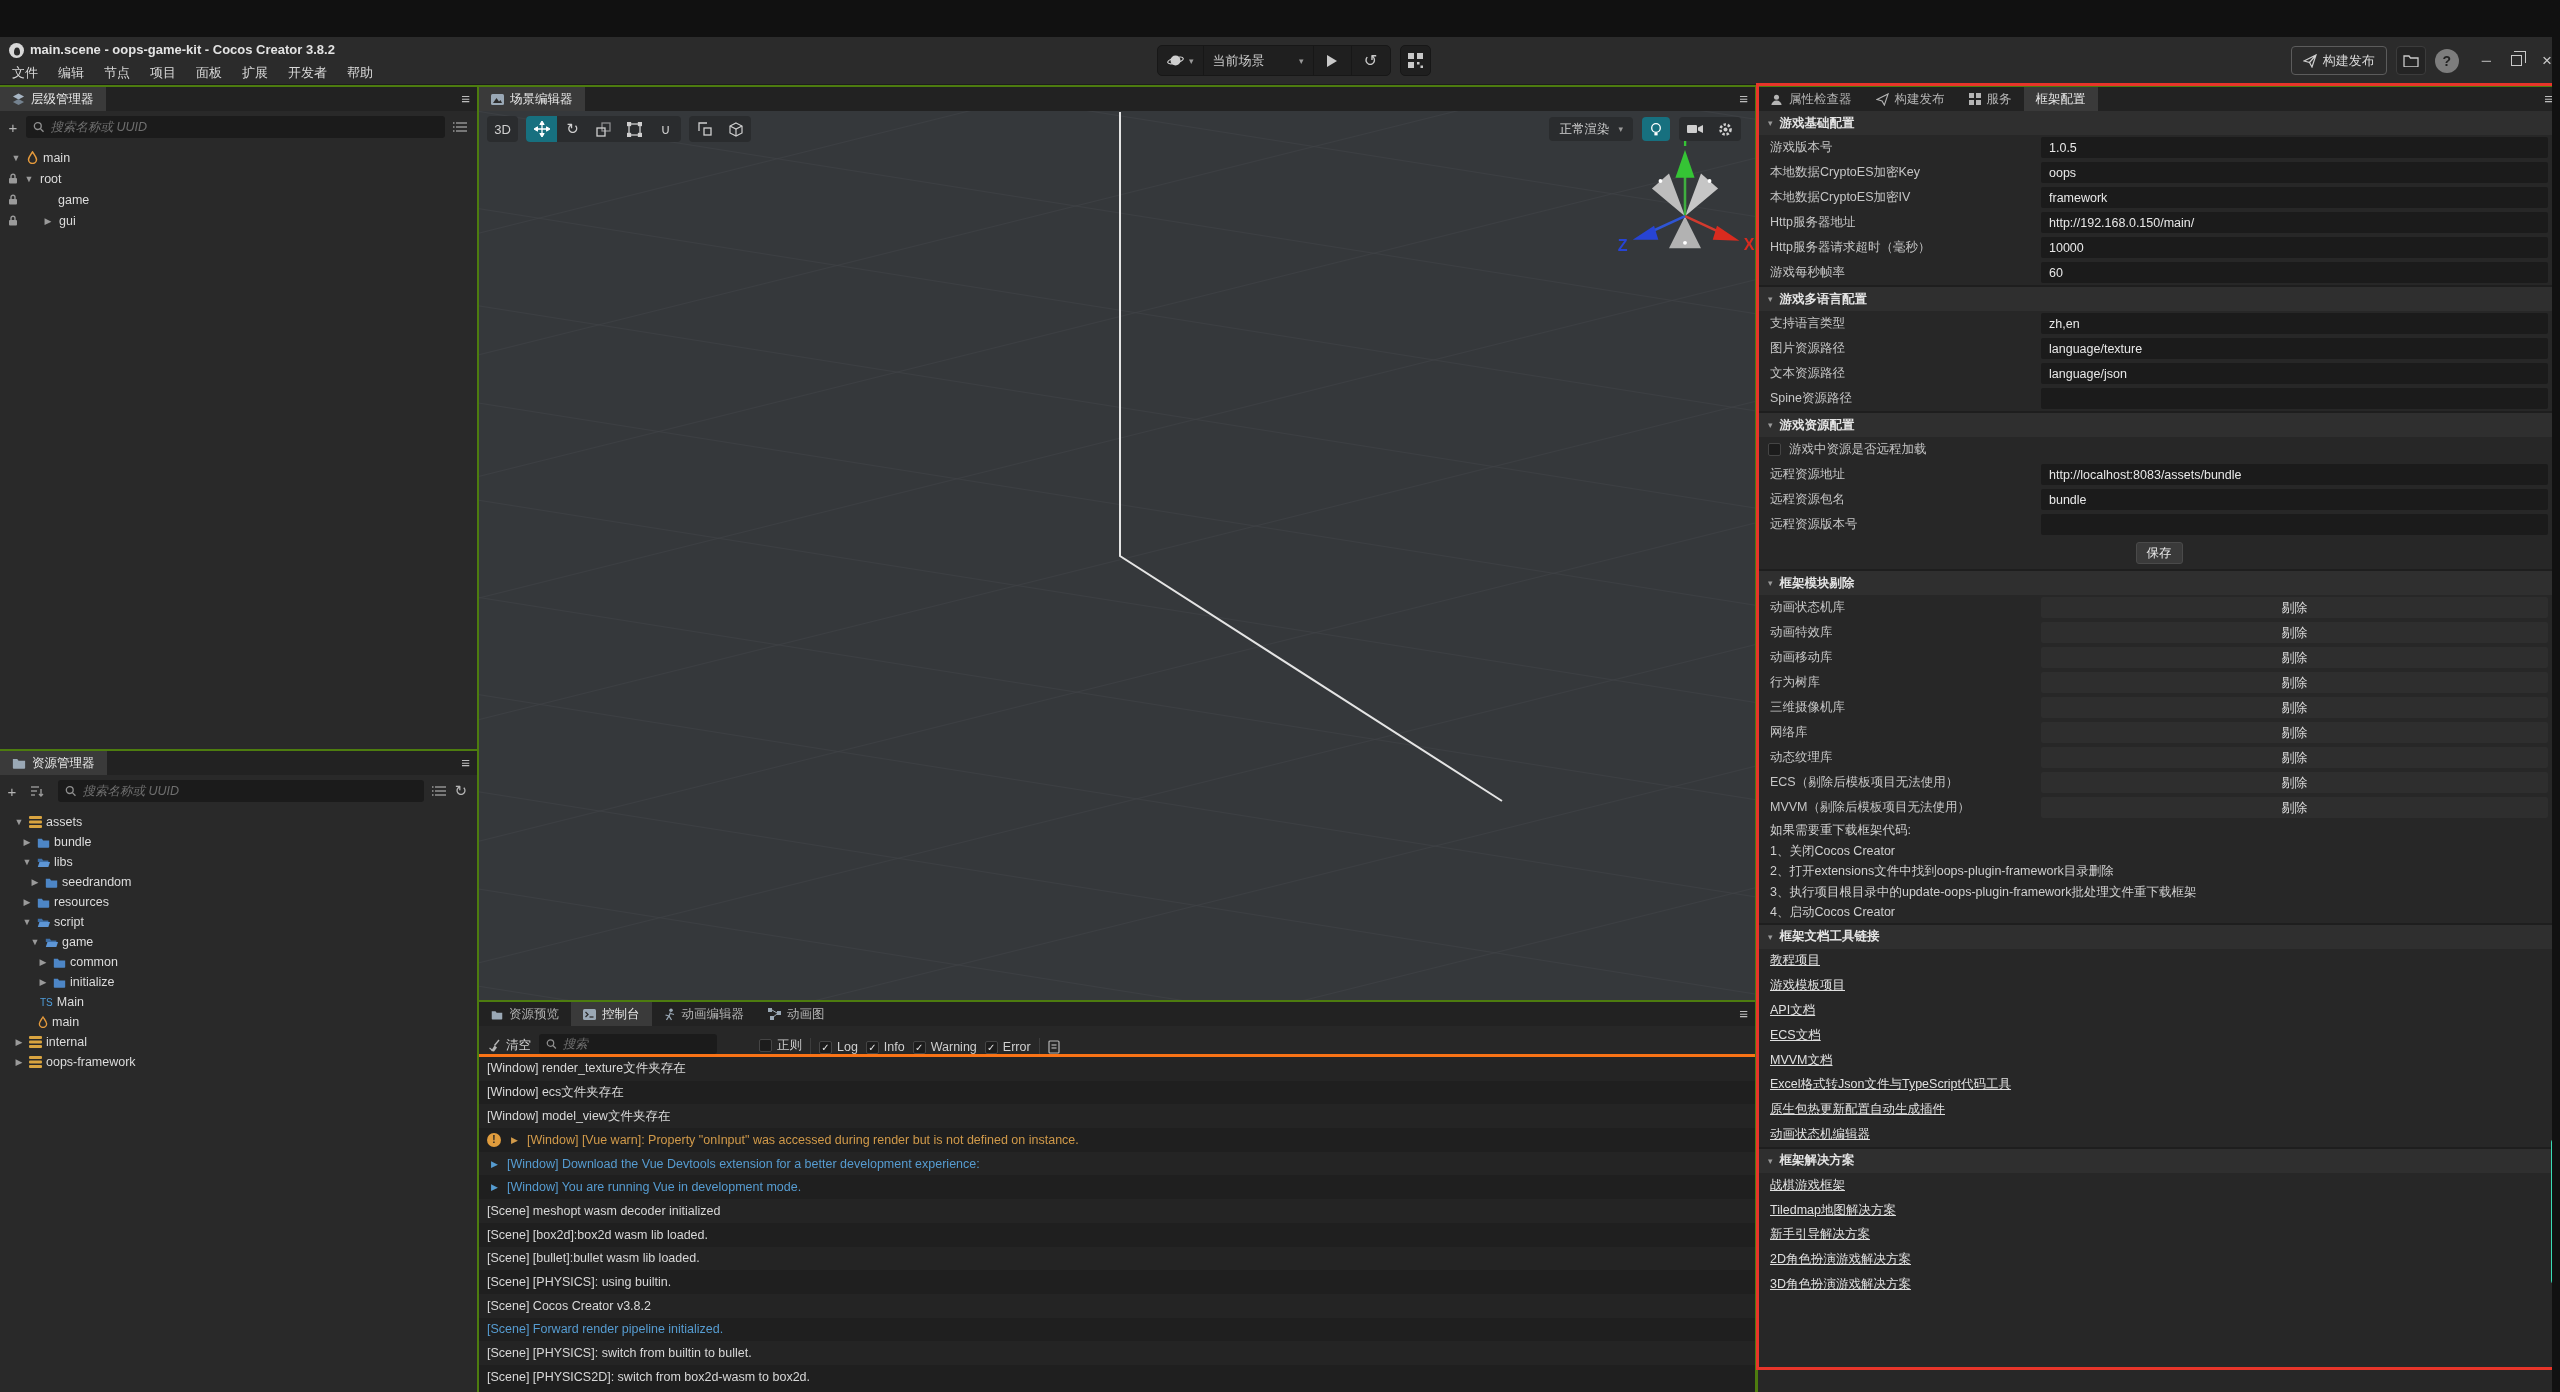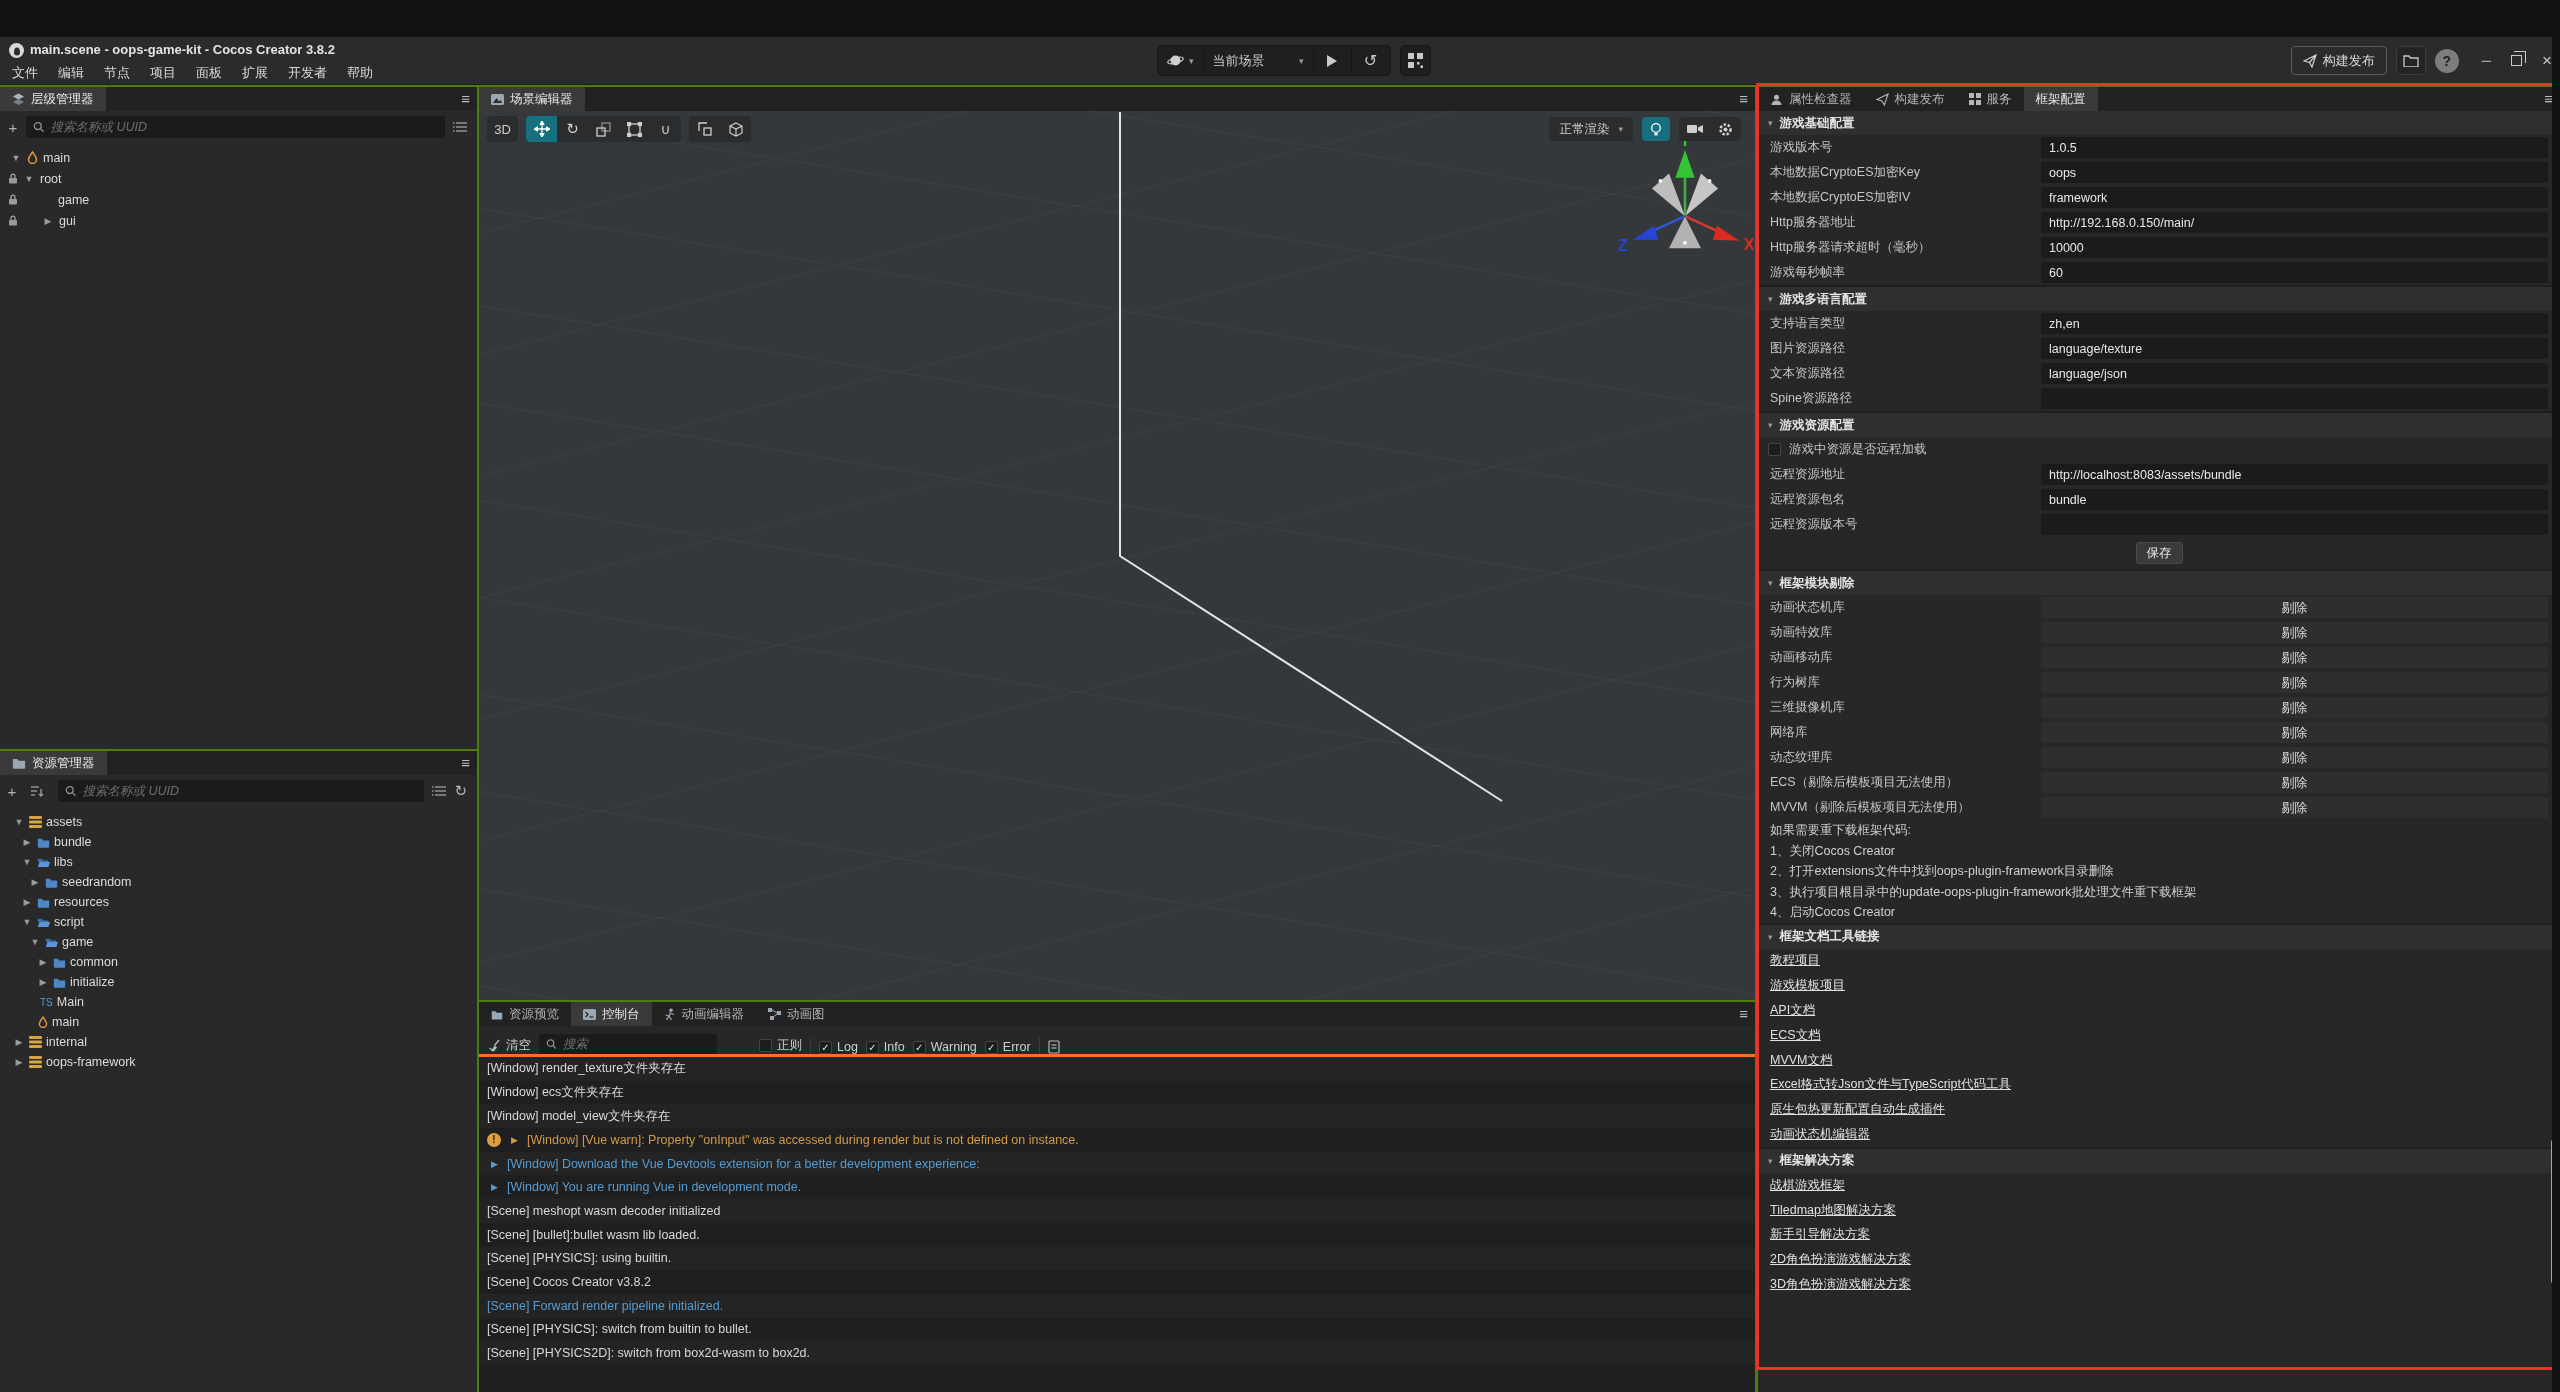--- a/index.html
+++ b/index.html
@@ -610,20 +610,23 @@
         <span>[Window] Download the Vue Devtools extension for a better development experience:</span>
       </div>
       <div class="log-row info">
         <span class="log-arrow ind1">▶</span>
         <span>[Window] You are running Vue in development mode.</span>
       </div>
       <div class="log-row">
           <span>[Scene] meshopt wasm decoder initialized</span>
         </div>
       <div class="log-row">
+          <span>[Scene] [box2d]:box2d wasm lib loaded.</span>
+        </div>
+      <div class="log-row">
           <span>[Scene] [bullet]:bullet wasm lib loaded.</span>
         </div>
       <div class="log-row">
           <span>[Scene] [PHYSICS]: using builtin.</span>
         </div>
       <div class="log-row">
           <span>[Scene] Cocos Creator v3.8.2</span>
         </div>
       <div class="log-row info">
           <span>[Scene] Forward render pipeline initialized.</span>

